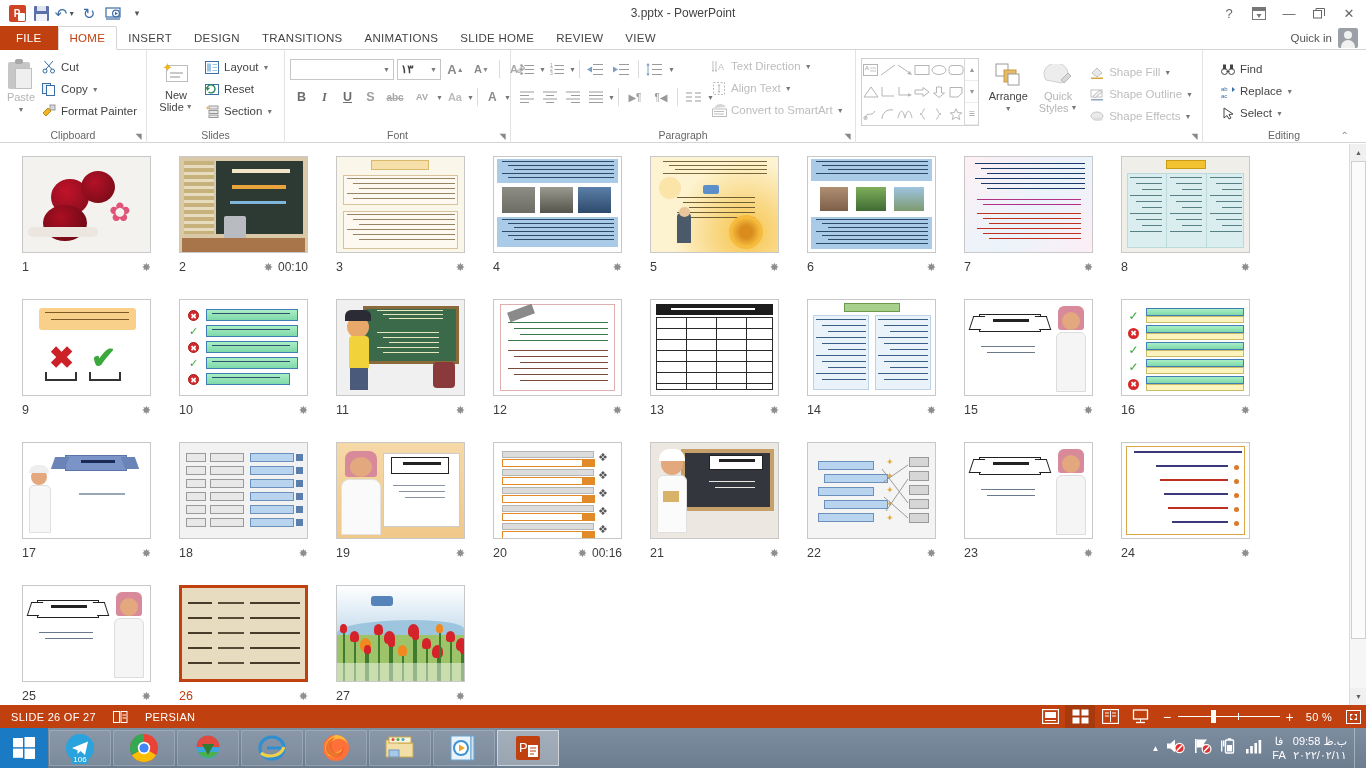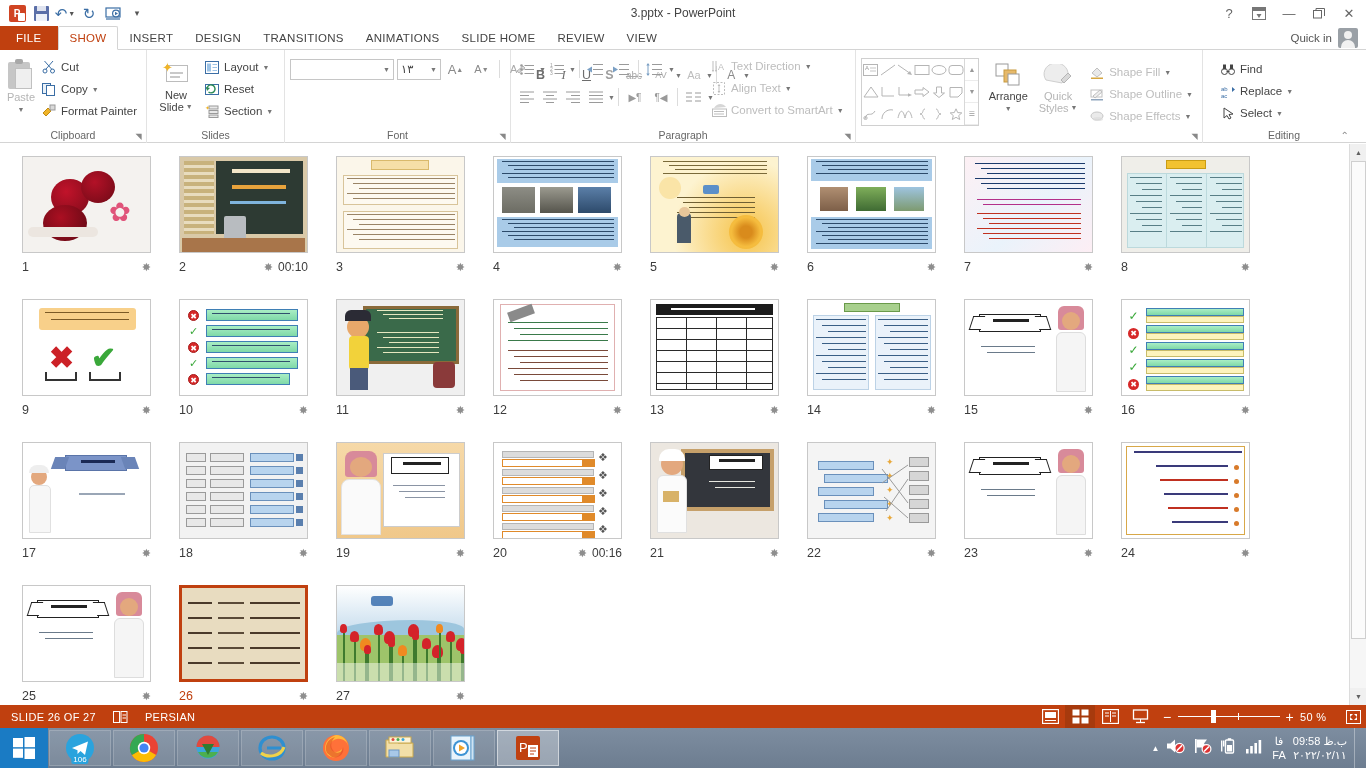--- a/index.html
+++ b/index.html
@@ -271,21 +271,21 @@
           <rect x="0.5" y="2.5" width="8" height="7.5" fill="none" stroke="#666"></rect>
           <polyline points="3,2.5 3,0.5 11.5,0.5 11.5,8" fill="none" stroke="#666"></polyline>
         </svg>
       </div>
       <div class="close">✕</div>
     </div>
   </div>
 
   <div class="tabrow">
     <div class="tab file">FILE</div>
-    <div class="tab active">SHOW</div>
+    <div class="tab active">HOME</div>
     <div class="tab">INSERT</div>
     <div class="tab">DESIGN</div>
     <div class="tab">TRANSITIONS</div>
     <div class="tab">ANIMATIONS</div>
     <div class="tab">SLIDE HOME</div>
     <div class="tab">REVIEW</div>
     <div class="tab">VIEW</div>
     <div class="signin">
       <span>Quick in</span>
       <span class="avatar"></span>
@@ -392,21 +392,21 @@
             </span>
             <span>Section</span>
             <span class="caret">▼</span>
           </div>
         </div>
       </div>
       <div class="rgroup-label">Slides</div>
     </div>
 
     <div class="rgroup" style="width:226px;">
-      <div class="rgroup-body" style="flex-direction:row;padding-top:5px;">
+      <div class="rgroup-body" style="flex-direction:column;padding-top:5px;font-weight:bold;">
         <div style="display:flex;align-items:center;gap:3px;">
           <div class="fontbox">
             <span style="font-size:11px;color:#444;flex:1;padding-left:4px;"></span>
             <span class="caret">▼</span>
           </div>
           <div class="sizebox">
             <span>۱۳</span>
             <span class="caret">▼</span>
           </div>
           <div class="fmt-btn">
@@ -1597,21 +1597,21 @@
         </svg>
       </div>
 
       <div class="zoomwrap">
         <span style="font-size:14px;">−</span>
         <span class="zoom-track">
           <span class="zoom-mid"></span>
           <span class="zoom-handle"></span>
         </span>
         <span style="font-size:14px;">+</span>
-        <span style="min-width:32px;text-align:left;">50 %</span>
+        <span style="min-width:32px;text-align:right;">50 %</span>
       </div>
       <div class="viewbtn" style="width:26px;">
         <svg width="15" height="14" viewBox="0 0 15 14">
           <rect x="0.5" y="0.5" width="14" height="13" fill="none" stroke="#fff"></rect>
           <polygon points="4,4 7,4 4,7" fill="#fff"></polygon>
             <polygon points="11,4 8,4 11,7" fill="#fff"></polygon>
           <polygon points="4,10 7,10 4,7" fill="#fff"></polygon>
             <polygon points="11,10 8,10 11,7" fill="#fff"></polygon>
         </svg>
       </div>

